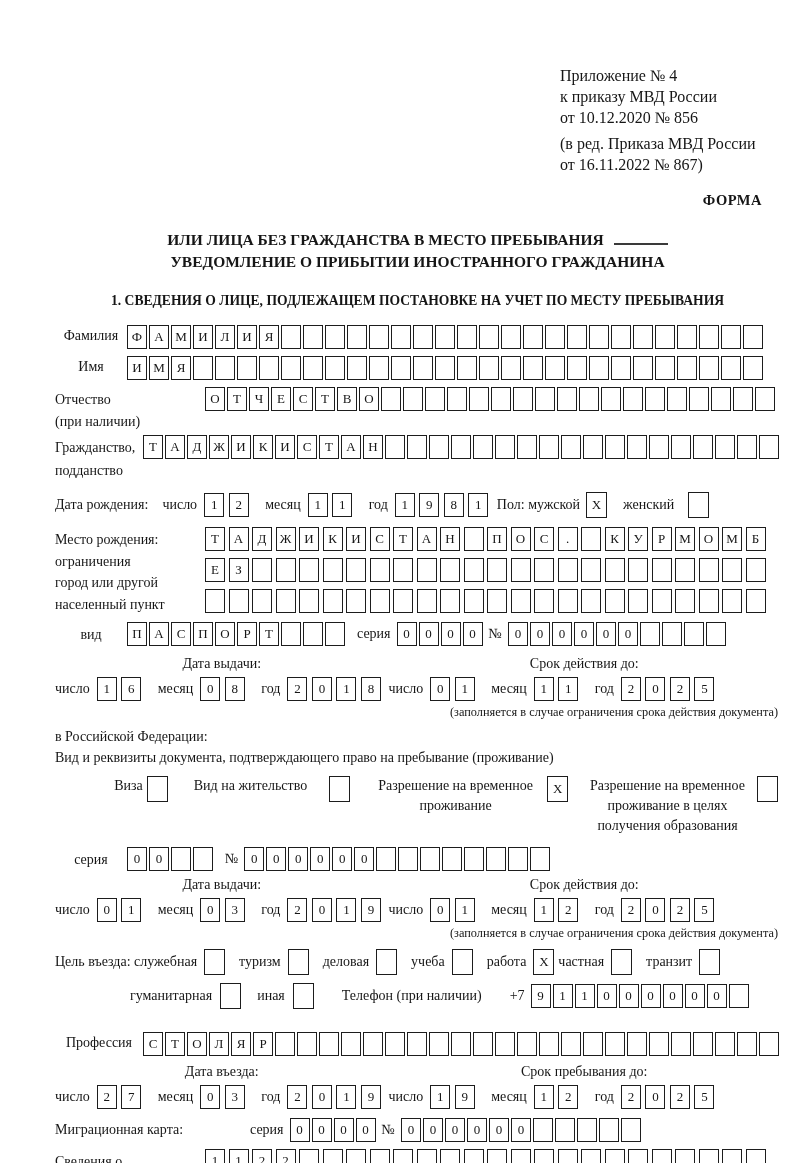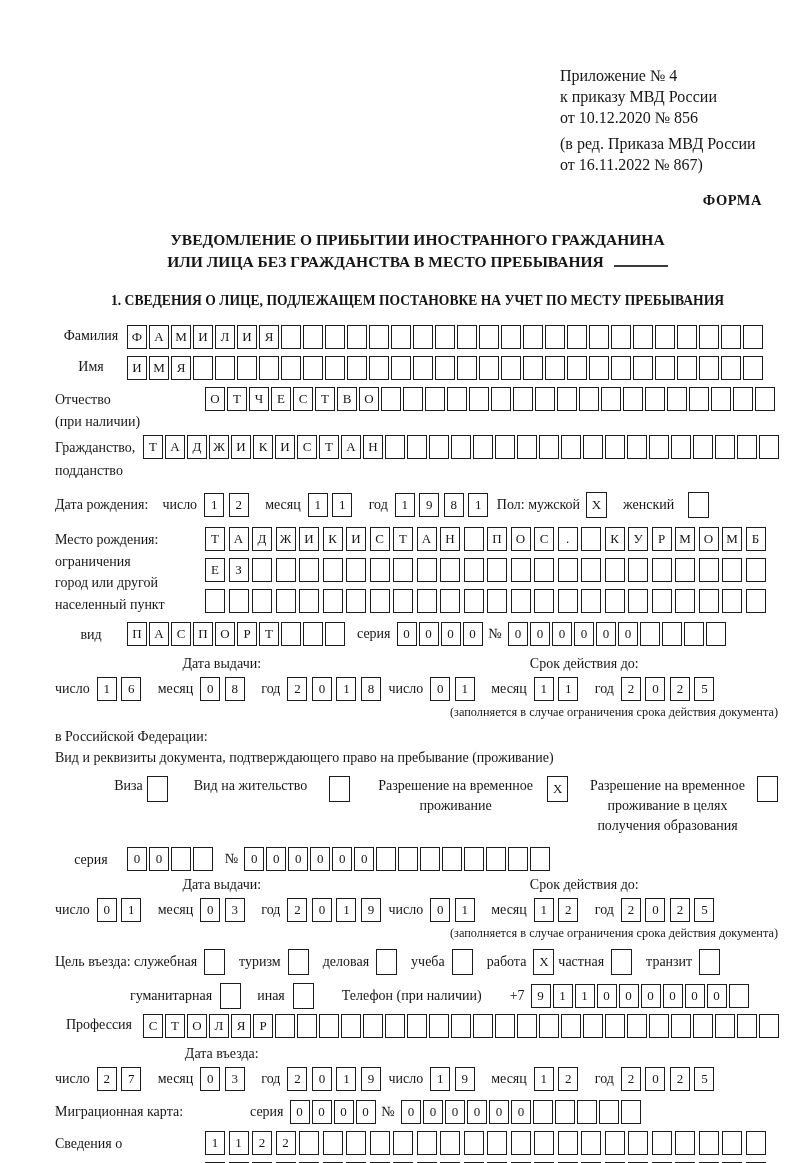--- a/index.html
+++ b/index.html
@@ -78,22 +78,22 @@
     <span class="hline">Приложение № 4</span>
     <span class="hline">к приказу МВД России</span>
     <span class="hline">от 10.12.2020 № 856</span>
     <div class="hdr-gap"></div>
     <span class="hline">(в ред. Приказа МВД России</span>
     <span class="hline">от 16.11.2022 № 867)</span>
   </div>
   <div class="forma">ФОРМА</div>
 
   <div class="title">
+    <div><span>ИЛИ ЛИЦА БЕЗ ГРАЖДАНСТВА В МЕСТО ПРЕБЫВАНИЯ</span><span class="uline"></span></div>
     <div>УВЕДОМЛЕНИЕ О ПРИБЫТИИ ИНОСТРАННОГО ГРАЖДАНИНА</div>
-    <div><span>ИЛИ ЛИЦА БЕЗ ГРАЖДАНСТВА В МЕСТО ПРЕБЫВАНИЯ</span><span class="uline"></span></div>
   </div>
 
   <div class="sect-heading">1. СВЕДЕНИЯ О ЛИЦЕ, ПОДЛЕЖАЩЕМ ПОСТАНОВКЕ НА УЧЕТ ПО МЕСТУ ПРЕБЫВАНИЯ</div>
 
   <div class="row" style="margin-top:16px;">
     <span class="lbl w72">Фамилия</span>
     <span class="cells">
         <span class="cell">Ф</span>
         <span class="cell">А</span>
         <span class="cell">М</span>
@@ -572,21 +572,21 @@
         <span class="cell">0</span>
         <span class="cell">0</span>
         <span class="cell">0</span>
         <span class="cell">0</span>
         <span class="cell">0</span>
         <span class="cell">0</span>
         <span class="cell"></span>
       </span>
   </div>
 
-  <div class="row" style="margin-top:5px;">
+  <div class="row" style="margin-top:23px;">
     <span class="lbl w72" style="width:88px;">Профессия</span>
     <span class="cells">
         <span class="cell">С</span>
         <span class="cell">Т</span>
         <span class="cell">О</span>
         <span class="cell">Л</span>
         <span class="cell">Я</span>
         <span class="cell">Р</span>
         <span class="cell"></span>
         <span class="cell"></span>
@@ -609,20 +609,21 @@
         <span class="cell"></span>
         <span class="cell"></span>
         <span class="cell"></span>
         <span class="cell"></span>
         <span class="cell"></span>
       </span>
   </div>
 
   <div class="hdr2" style="margin-top:8px;">
     <span class="hleft">Дата въезда:</span>
+    <span class="hright">Срок пребывания до:</span>
   </div>
   <div class="dpair">
     <span class="dg left">
       <span class="dlbl">число</span>
       <span class="cells">
           <span class="cell">2</span>
           <span class="cell">7</span>
         </span>
       <span class="dlbl mid">месяц</span>
       <span class="cells">

